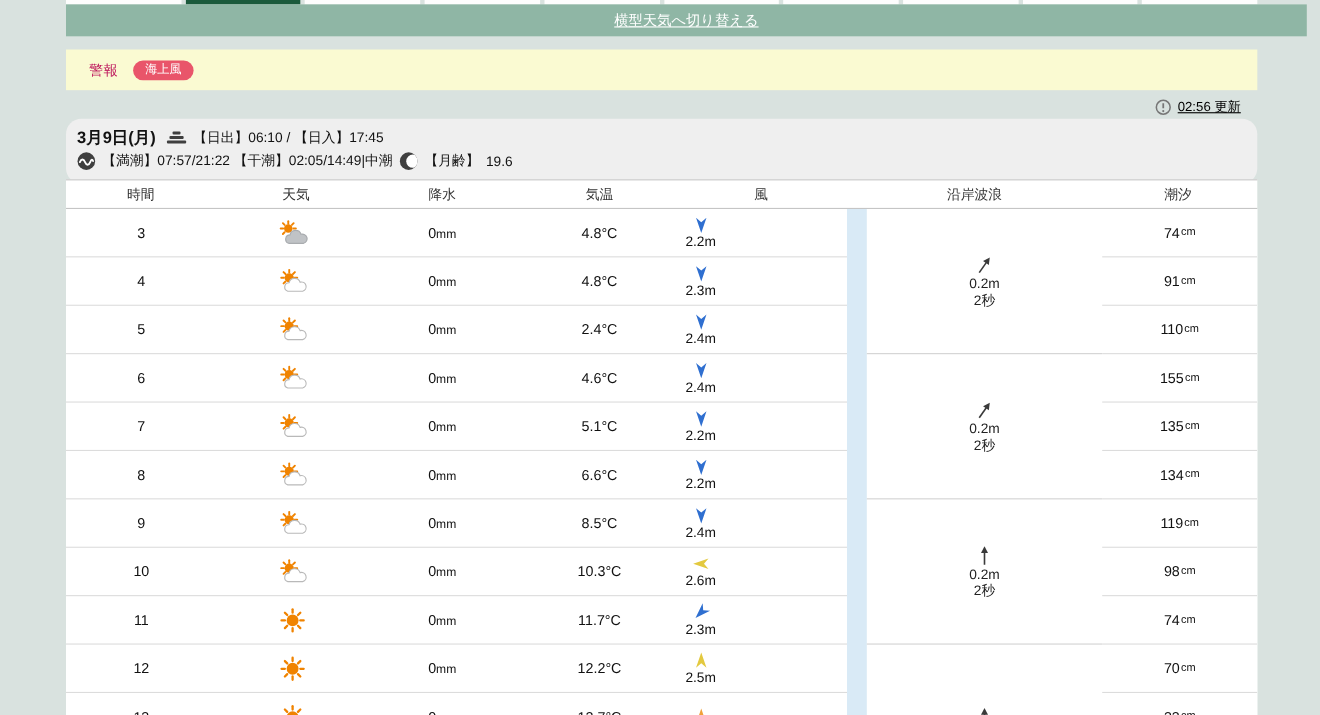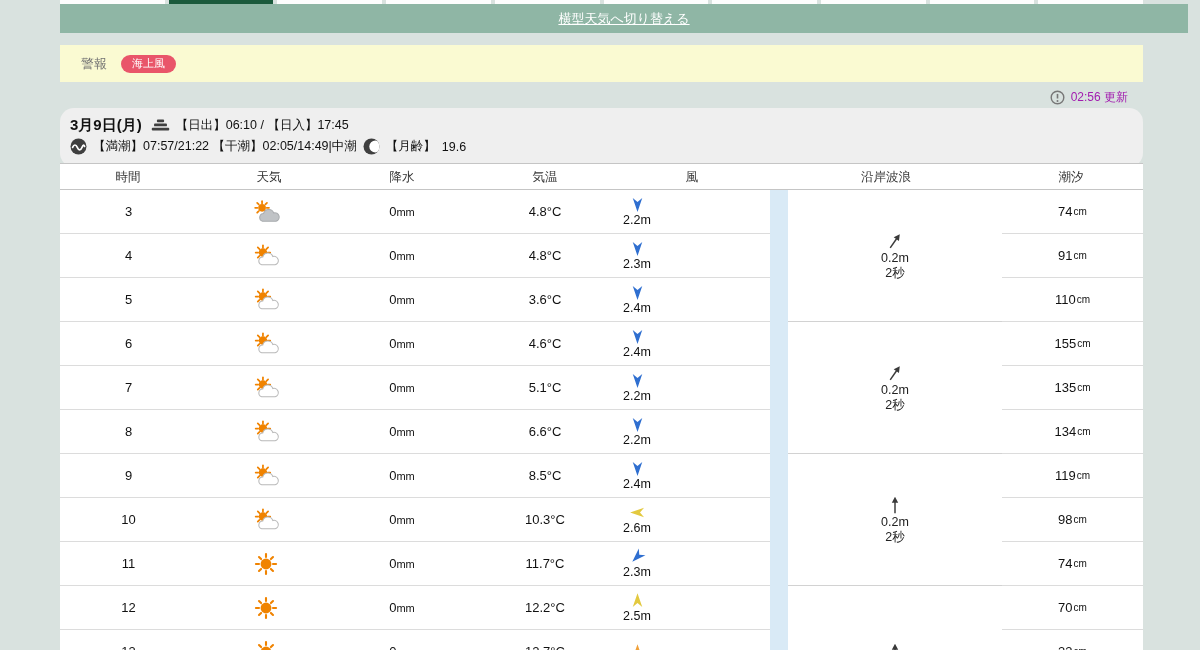--- a/index.html
+++ b/index.html
@@ -17,27 +17,27 @@
   .tab.active{background:#1b5a3c;}
 
   
   .greenbar{position:absolute;left:60px;top:4px;width:1128px;height:29px;background:#8fb6a5;
     display:flex;align-items:center;justify-content:center;}
   .greenbar a{color:#ffffff;font-size:13px;text-decoration:underline;cursor:pointer;}
 
   
   .alertbar{position:absolute;left:60px;top:45px;width:1083px;height:37px;background:#fafad2;
     display:flex;align-items:center;gap:14px;padding-left:21px;box-sizing:border-box;}
-  .alert-label{font-size:13px;color:#737373;}
+  .alert-label{font-size:13px;color:#be185d;}
   .badge{background:#e9556a;color:#fff;font-size:11px;padding:3px 11px 4px;border-radius:11px;line-height:1;}
 
   
   .update-line{position:absolute;left:60px;top:88px;width:1083px;height:18px;
     display:flex;justify-content:flex-end;align-items:center;gap:6px;
-    padding-right:15px;box-sizing:border-box;font-size:12px;color:#a21caf;}
+    padding-right:15px;box-sizing:border-box;font-size:12px;color:#000000;text-decoration:underline;}
 
   
   .date-header{position:absolute;left:60px;top:108px;width:1083px;height:59px;background:#efefef;
     box-sizing:border-box;padding:8px 0 0 10px;display:flex;flex-direction:column;gap:3px;border-radius:14px;}
   .dh-line{display:flex;align-items:center;gap:6px;font-size:12.5px;color:#111;white-space:nowrap;}
   .dh-date{font-size:15px;font-weight:bold;margin-right:3px;}
 
   
   .wtable{position:absolute;left:60px;top:163px;width:1083px;height:487px;background:#fff;}
   .thead{position:absolute;top:0;left:0;width:1083px;height:27px;box-sizing:border-box;
@@ -246,21 +246,21 @@
   <div class="row">
     <div class="cell">5</div>
     <div class="cell">
       <svg class="wicon" viewBox="0 0 32 32">
                 <use href="#sym-sun-cloud"></use>
               </svg>
     </div>
     <div class="cell">
       <span>0</span><span class="precip-unit">mm</span>
     </div>
-    <div class="cell">3.6°C</div>
+    <div class="cell">2.4°C</div>
     <div class="cell windcell">
       <div class="wind-wrap">
         <svg class="wind-arrow" viewBox="0 0 24 28" style="transform: rotate(180deg);">
                   <use href="#sym-dart" fill="#2f6fd0"></use>
                 </svg>
         <span class="wind-speed">2.4m</span>
       </div>
     </div>
   </div>
 

